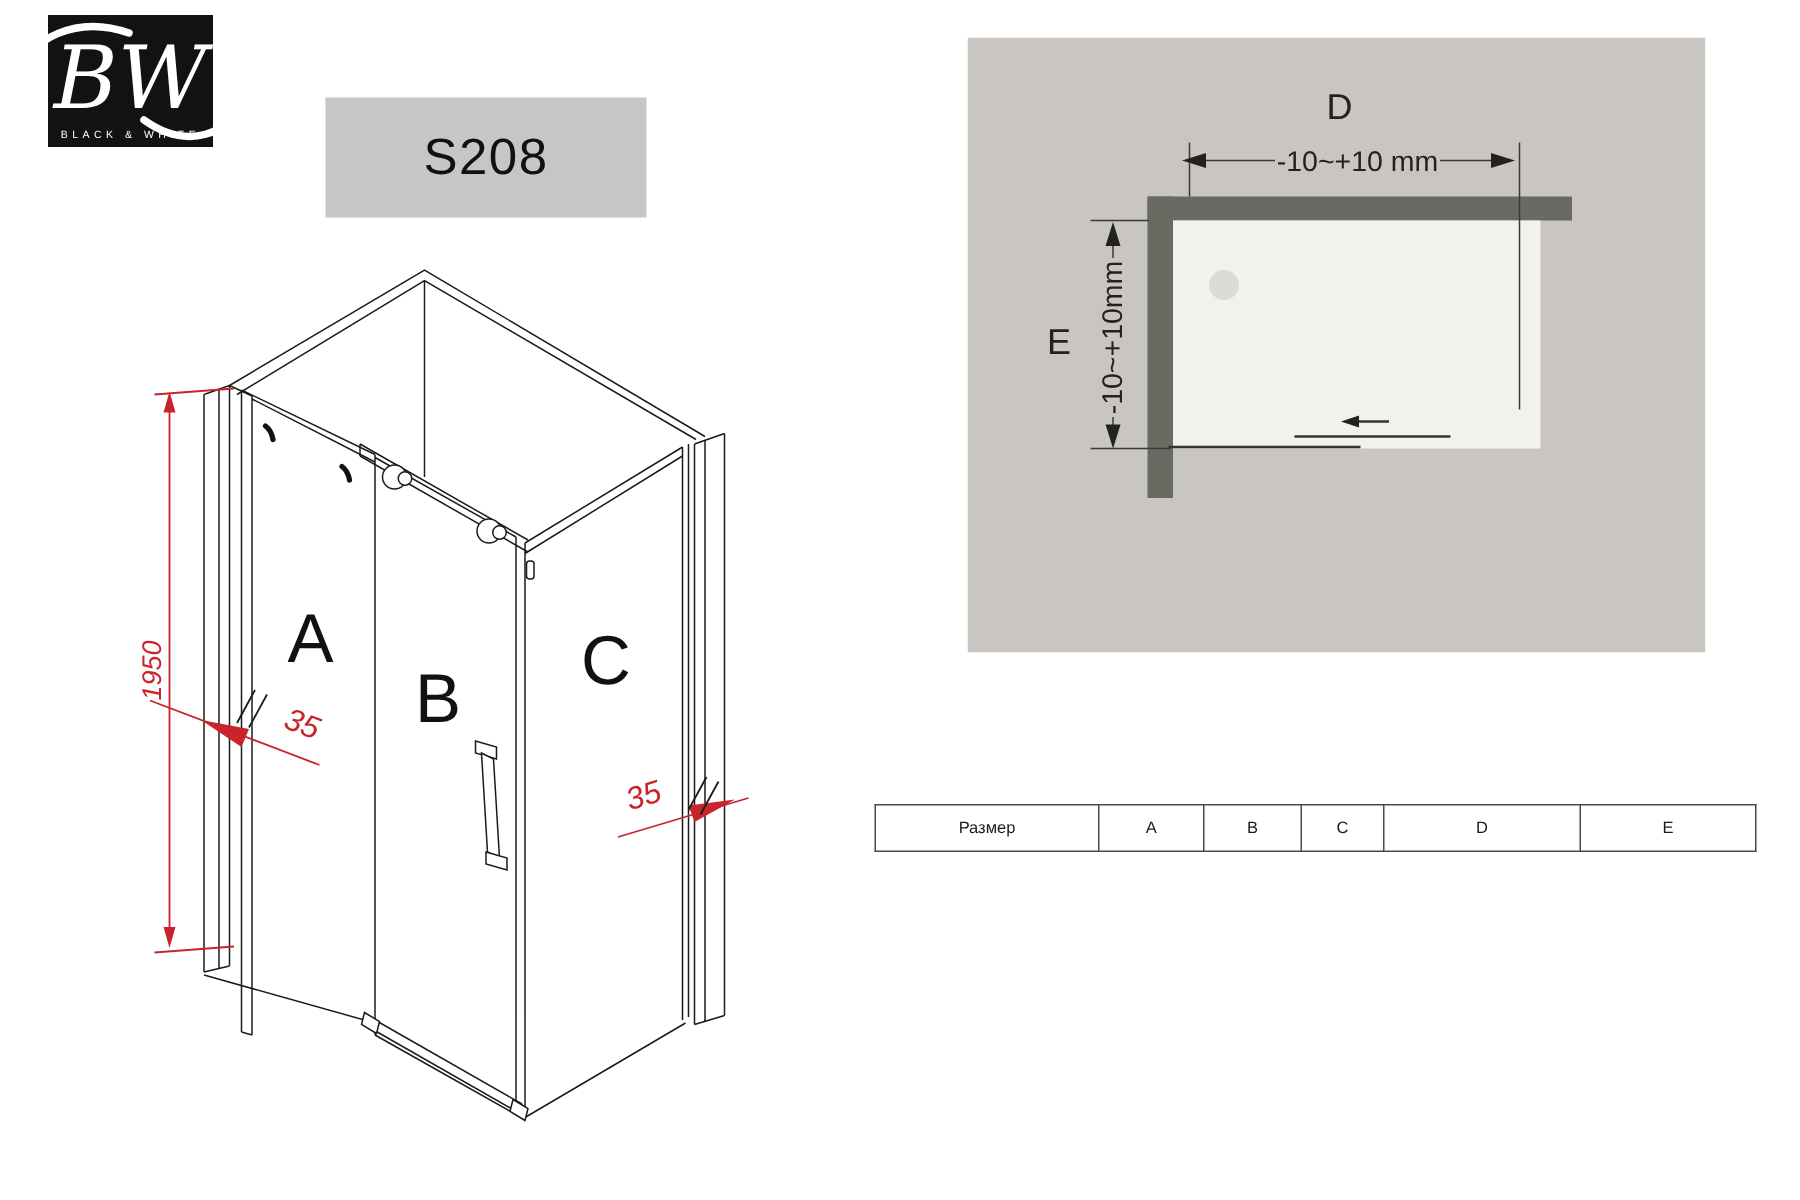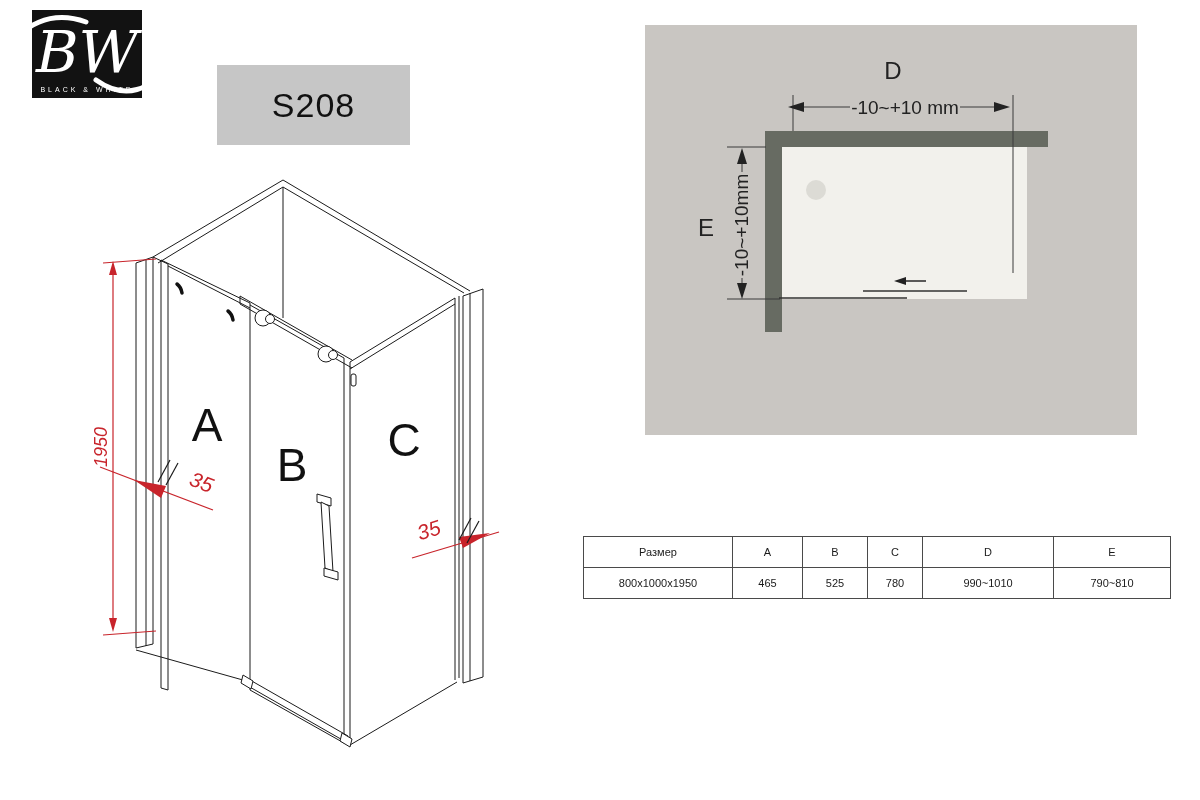--- a/index.html
+++ b/index.html
@@ -1,21 +1,21 @@
 <!DOCTYPE html>
 <html><head>
 <meta charset="utf-8">
 <style>
   html,body{margin:0;padding:0;background:#ffffff;}
   body{width:1200px;height:800px;position:relative;overflow:hidden;
        font-family:"Liberation Sans",sans-serif;color:#1a1a1a;}
   .abs{position:absolute;}
 
   
-  .model-badge{left:217px;top:65px;width:193px;height:80px;background:#c6c6c6;
+  .model-badge{left:217px;top:65px;width:214px;height:80px;background:#c6c6c6;
     display:flex;align-items:center;justify-content:center;}
   .model-badge span{font-size:34px;color:#111;letter-spacing:1px;}
 
   
   .spec-table{left:583px;top:536px;border-collapse:collapse;table-layout:fixed;}
   .spec-table td{border:1px solid #4a4a4a;text-align:center;vertical-align:middle;
     font-size:11px;color:#1a1a1a;height:30px;padding:0;}
 
   
   svg{display:block;}
@@ -181,22 +181,14 @@
   </colgroup>
   <tbody>
     <tr>
       <td>Размер</td>
       <td>A</td>
       <td>B</td>
       <td>C</td>
       <td>D</td>
       <td>E</td>
     </tr>
-    <tr>
-      <td>800x1000x1950</td>
-      <td>465</td>
-      <td>525</td>
-      <td>780</td>
-      <td>990~1010</td>
-      <td>790~810</td>
-    </tr>
   </tbody>
 </table>
 
 </body></html>

